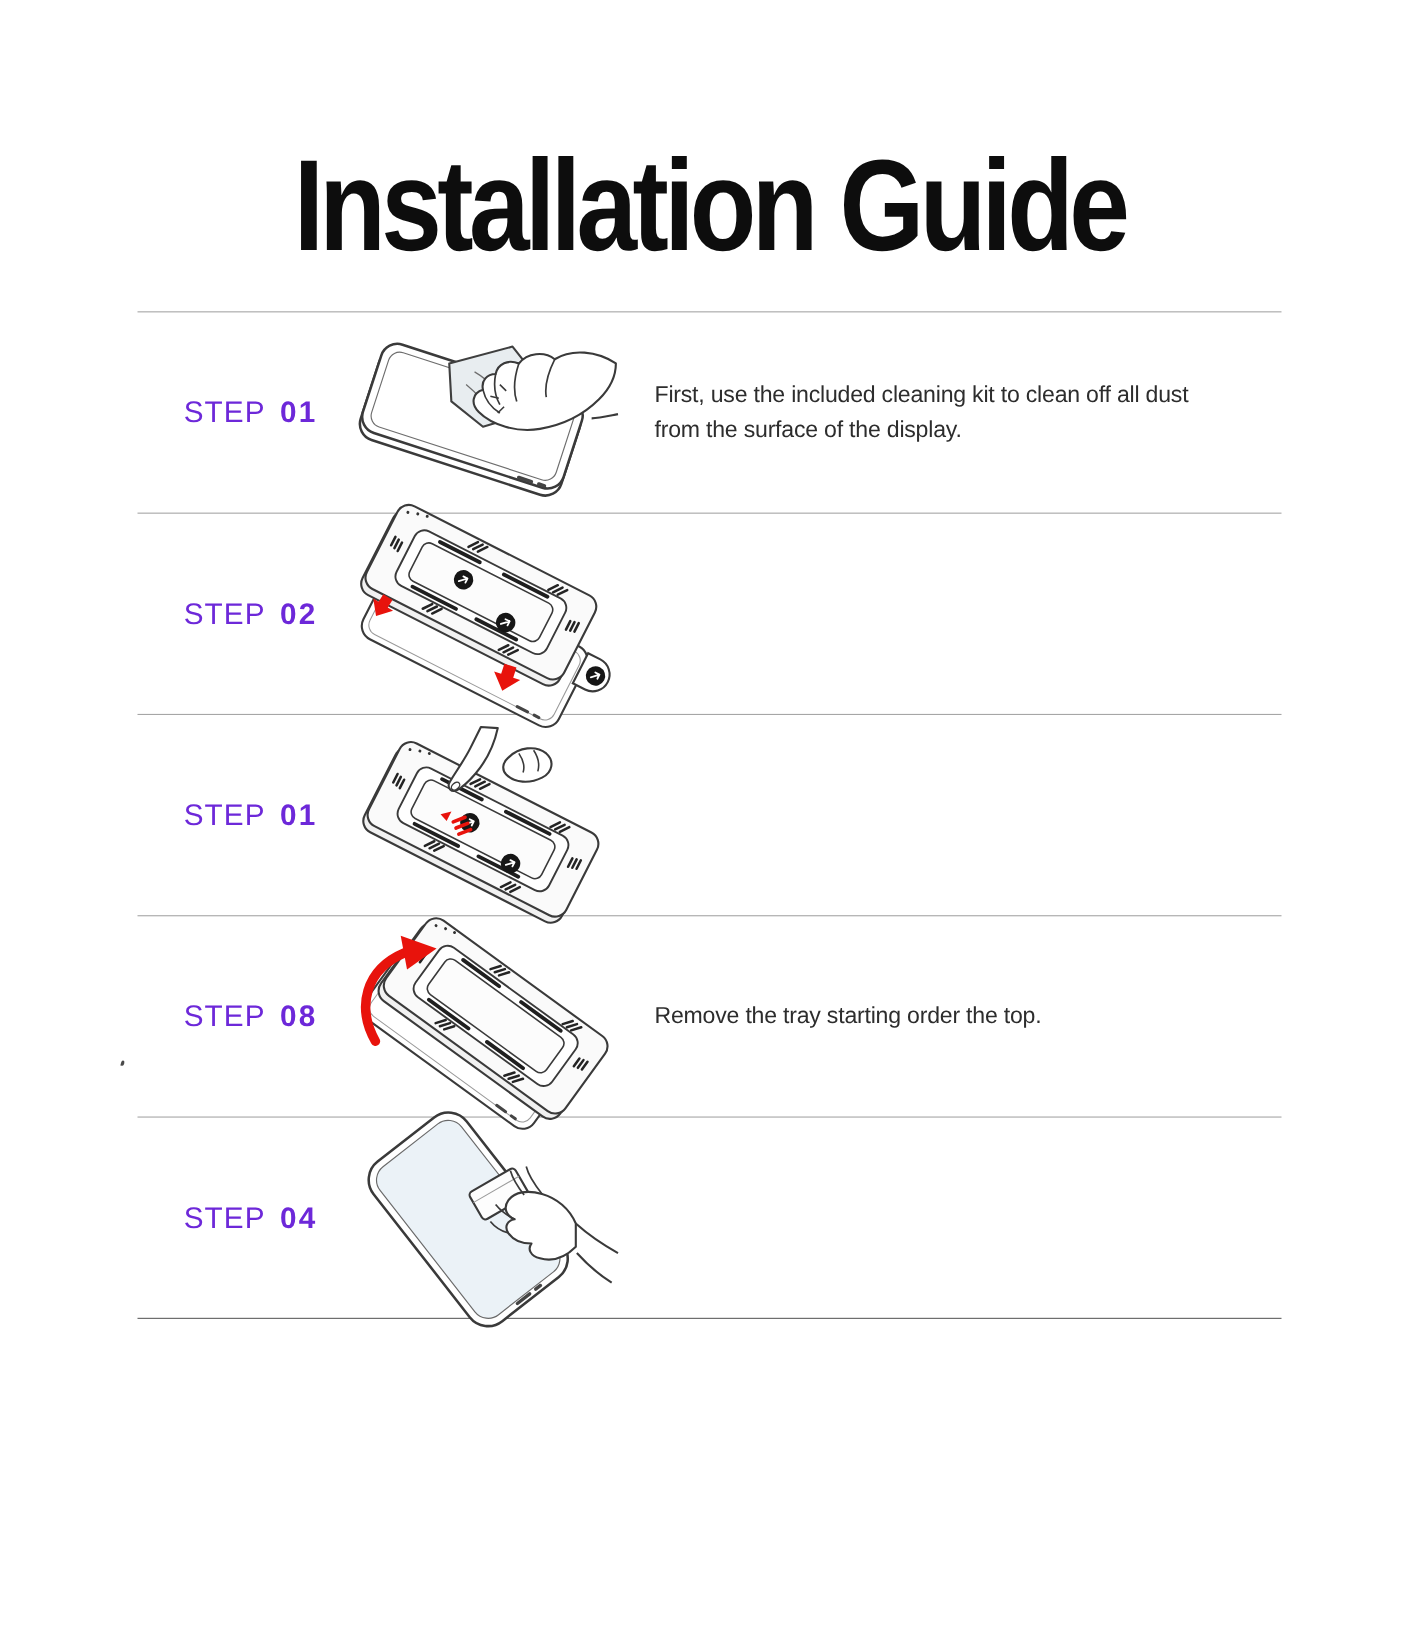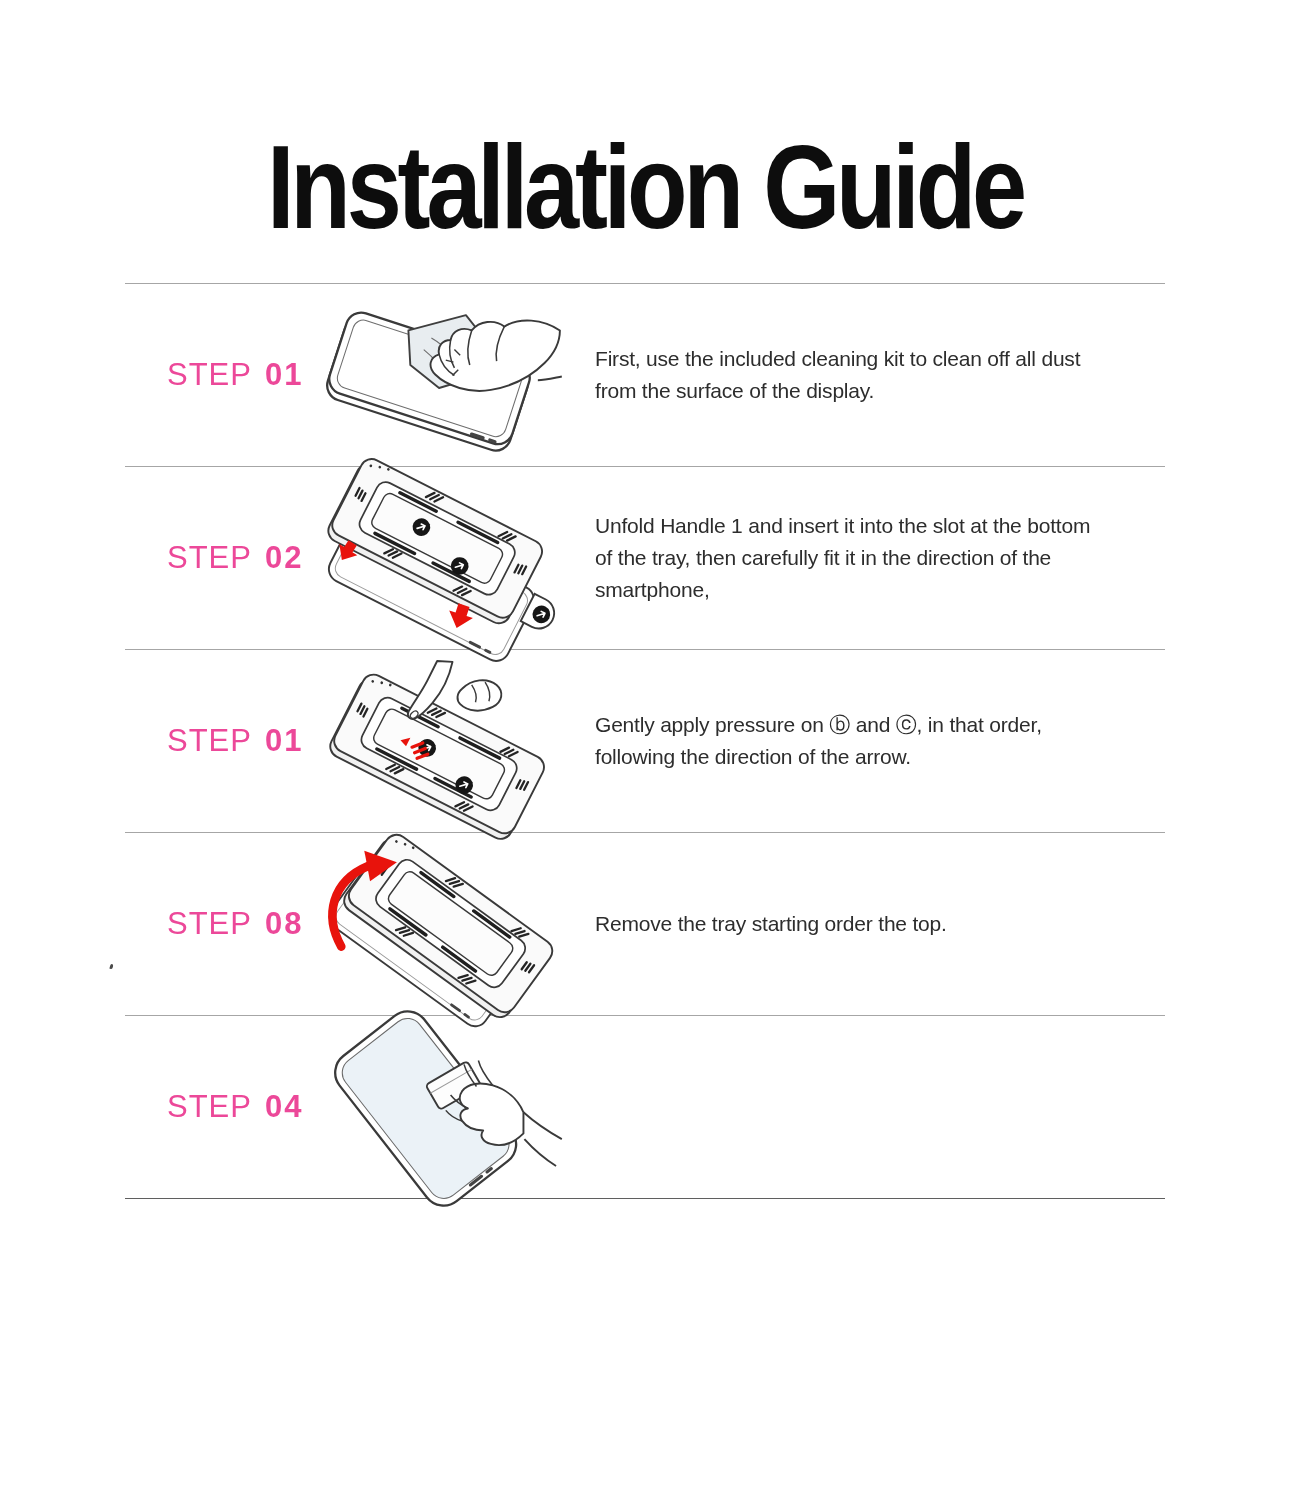--- a/index.html
+++ b/index.html
@@ -4,21 +4,21 @@
 <style>
   html,body{margin:0;padding:0;background:#fff;}
   .page{position:relative;width:1290px;height:1500px;background:#ffffff;overflow:hidden;
         font-family:"Liberation Sans", sans-serif;color:#2d2d2d;border-radius:11px;}
   .title{position:absolute;top:40px;left:0;width:1290px;text-align:center;
          font-size:118px;font-weight:800;letter-spacing:-5px;color:#0d0d0d;
          transform:scaleX(0.84);transform-origin:50% 50%;white-space:nowrap;}
   .steps{position:absolute;top:283px;left:125px;width:1040px;border-bottom:1px solid #5f5f5f;}
   .step-row{display:flex;align-items:center;height:183px;box-sizing:border-box;
             border-top:1px solid #a6a6a6;}
-  .step-label{width:190px;padding-left:42px;box-sizing:border-box;font-size:31px;color:#ec4899;
+  .step-label{width:190px;padding-left:42px;box-sizing:border-box;font-size:27px;color:#6d28d9;
               white-space:nowrap;}
   .step-word{font-weight:400;letter-spacing:1px;}
   .step-num{font-weight:800;margin-left:13px;letter-spacing:2px;}
   .step-figure{width:252px;height:183px;display:flex;align-items:center;justify-content:center;
                flex-shrink:0;}
   .step-figure svg{overflow:visible;}
   .step-text{flex:1;padding-left:28px;font-size:21px;line-height:32px;color:#2d2d2d;
              white-space:pre-line;letter-spacing:-0.2px;}
   .stray{position:absolute;left:110px;top:964px;width:3px;height:5px;background:#4a4a4a;
          border-radius:50% 50% 50% 0;transform:rotate(15deg);}
@@ -124,23 +124,20 @@
         <svg width="250" height="163" viewBox="0 0 260 170" aria-label="tray-insert-handle-1-illustration">
           <use href="#phone-back" transform="translate(120,112) rotate(27)"></use>
           <use href="#tab" transform="translate(232,142) rotate(27)"></use>
           <use href="#tray-base" transform="translate(126,64) rotate(27)"></use>
           <use href="#btn" transform="translate(126,64) rotate(27) translate(-20,-3)"></use>
           <use href="#btn" transform="translate(126,64) rotate(27) translate(34,15)"></use>
           <use href="#red-arrow-down" fill="#E8130C" transform="translate(32,78) rotate(32) scale(0.85)"></use>
           <use href="#red-arrow-down" fill="#E8130C" transform="translate(150,146) rotate(18)"></use>
         </svg>
       </div>
-      <div class="step-text">Unfold Handle 1 and insert it into the slot at the bottom
-of the tray, then carefully fit it in the direction of the
-smartphone,</div>
     </div>
 
 
     <div class="step-row">
       <div class="step-label">
         <span class="step-word">STEP</span><span class="step-num">01</span>
       </div>
       <div class="step-figure">
         <svg width="250" height="163" viewBox="0 0 260 170" aria-label="press-b-and-c-illustration">
           <use href="#tray-base" transform="translate(128,98) rotate(27)"></use>
@@ -151,22 +148,20 @@
             <path d="M-4,2 l0,-10 l-8,7 z" fill="#E8130C" stroke="none"></path>
           </g>
           <g>
             <path class="ln" d="M152,30 C162,20 178,18 188,26 C196,33 194,44 184,49 C172,55 158,54 150,46 C146,42 146,35 152,30 Z"></path>
             <path class="nofill" stroke="#3a3a3a" stroke-width="1.5" d="M162,26 C166,32 168,38 166,44 M176,23 C180,29 182,36 180,43"></path>
             <path class="ln" d="M142,2 C139,16 132,32 121,45 C115,52 109,58 103,61 C98,63 94,59 96,54 C101,45 110,33 116,21 C120,13 124,5 126,1 Z"></path>
             <ellipse cx="102" cy="57" rx="4.5" ry="3" fill="#fff" stroke="#3a3a3a" stroke-width="1.3" transform="rotate(-40 102 57)"></ellipse>
           </g>
         </svg>
       </div>
-      <div class="step-text">Gently apply pressure on ⓑ and ⓒ, in that order,
-following the direction of the arrow.</div>
     </div>
 
     <div class="step-row">
       <div class="step-label">
         <span class="step-word">STEP</span><span class="step-num">08</span>
       </div>
       <div class="step-figure">
         <svg width="250" height="163" viewBox="0 0 260 170" aria-label="remove-tray-from-top-illustration">
           <use href="#phone-back" transform="translate(112,106) rotate(36) scale(0.95)"></use>
           <use href="#tray-base" transform="translate(140,84) rotate(36)"></use>

